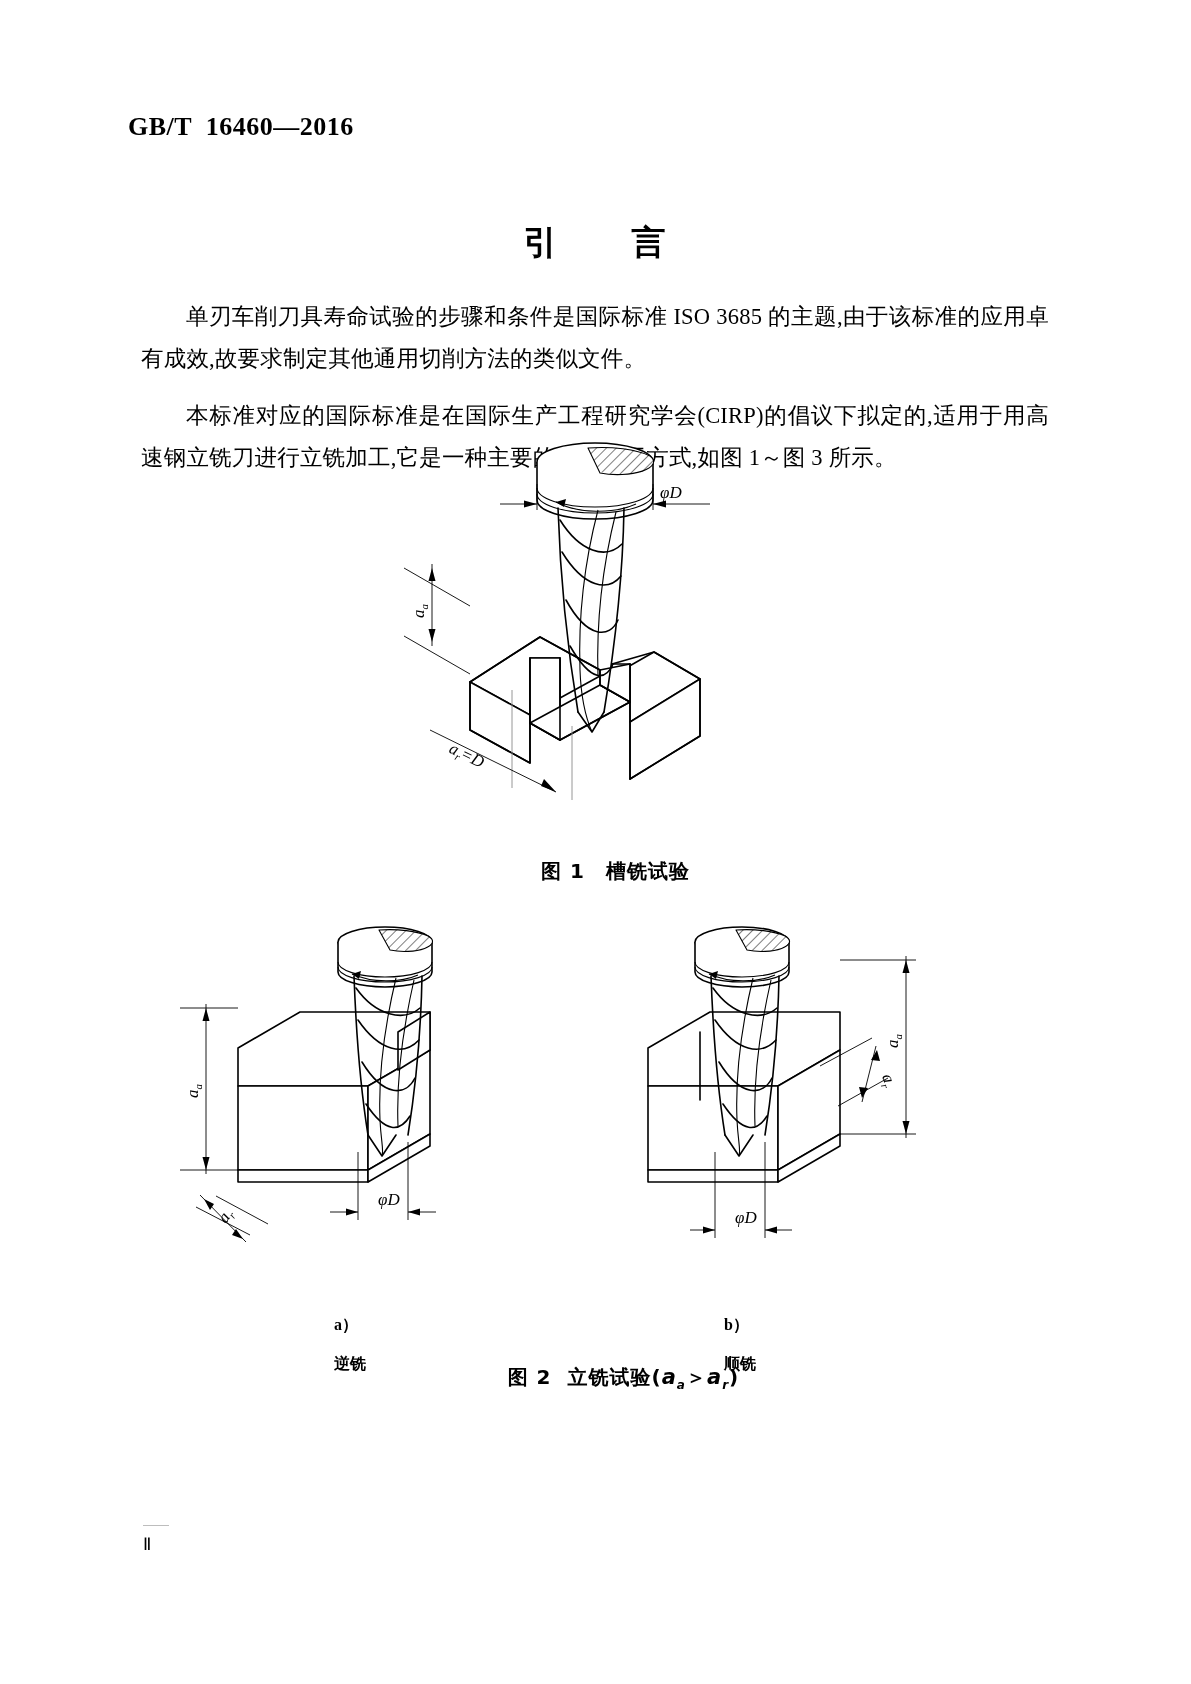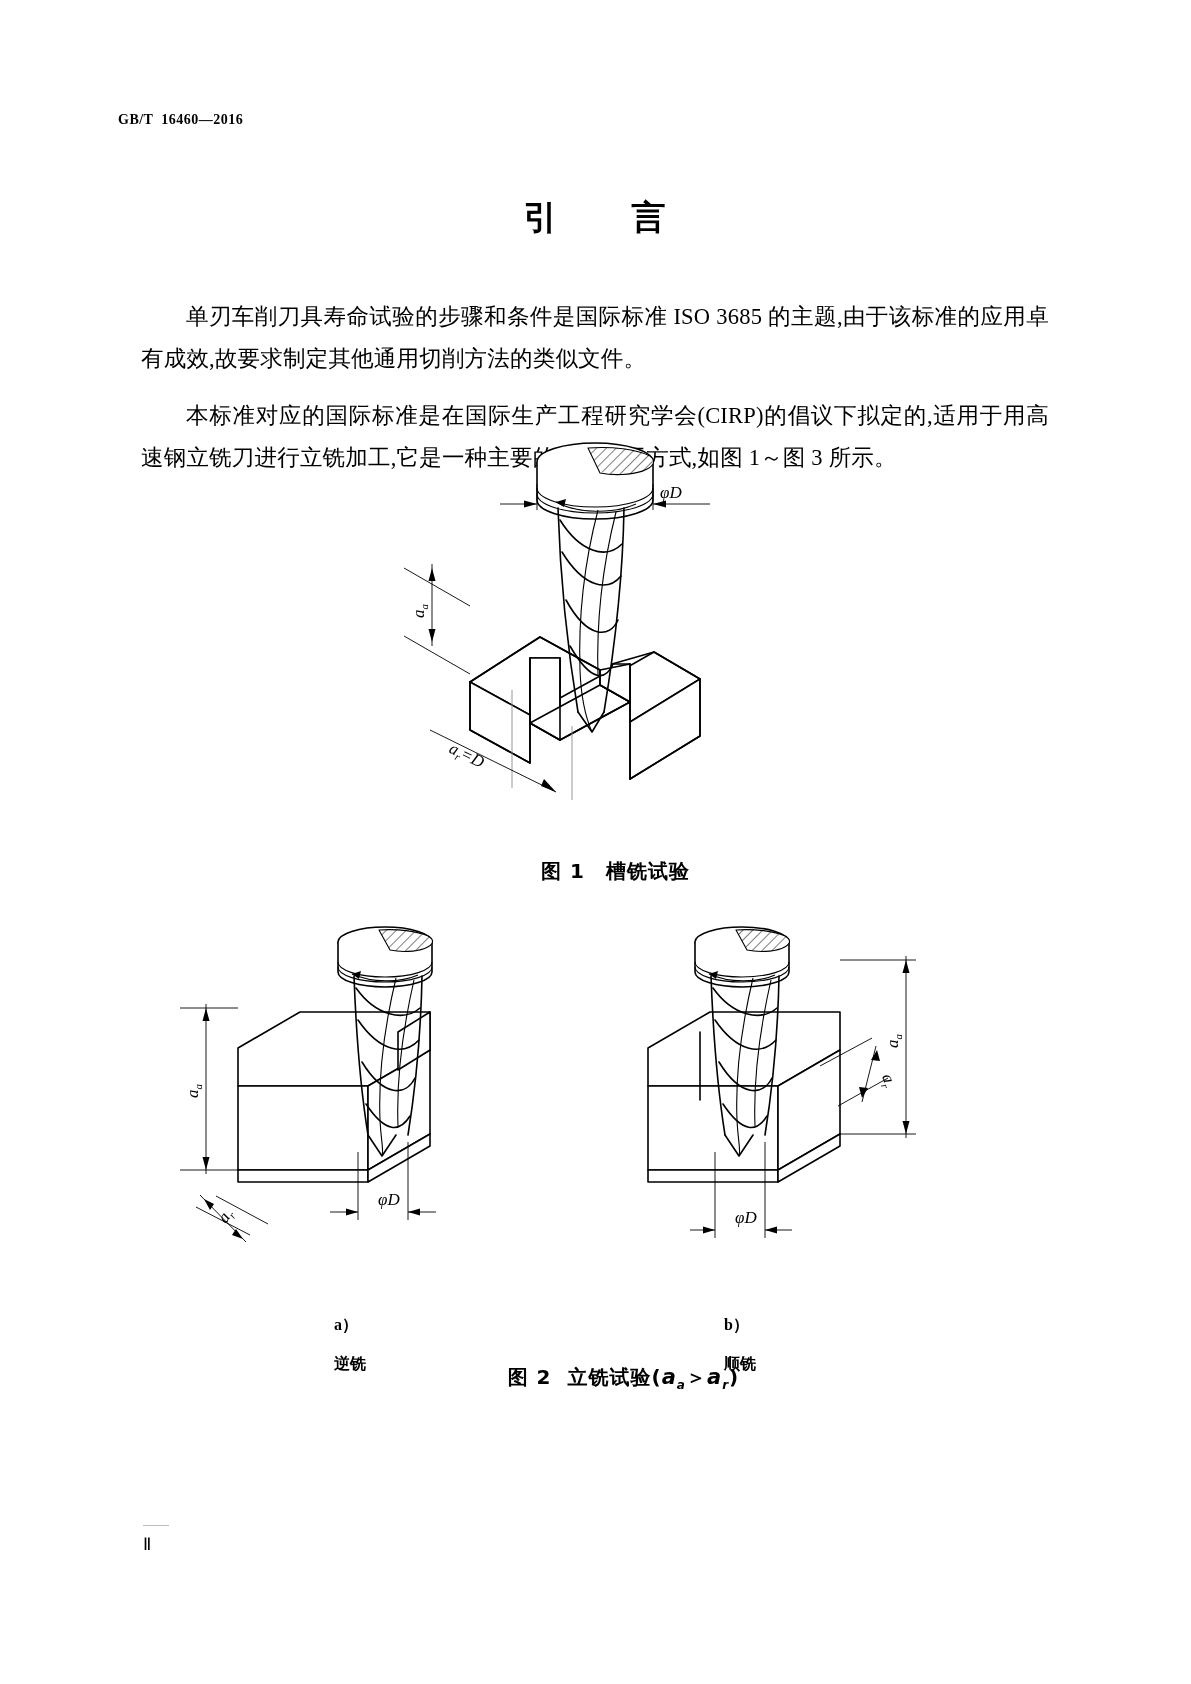--- a/index.html
+++ b/index.html
@@ -19,35 +19,35 @@
   .page {
     position: absolute;
     inset: 0;
     width: 1191px;
     height: 1684px;
   }
 
   
   .doc-header {
     position: absolute;
-    left: 118px;
+    left: 128px;
     top: 112px;
     font-family: "Liberation Serif", serif;
-    font-size: 14px;
+    font-size: 26px;
     letter-spacing: 0.5px;
     font-weight: 700;
     white-space: pre;
     text-align: center;
   }
 
   
   .doc-title {
     position: absolute;
     left: 0;
-    top: 195px;
+    top: 220px;
     width: 1191px;
     text-align: center;
     font-family: "DejaVu Sans", "Liberation Sans", sans-serif;
     font-size: 34px;
     font-weight: 700;
     letter-spacing: 2px;
     white-space: pre;
   }
 
   

